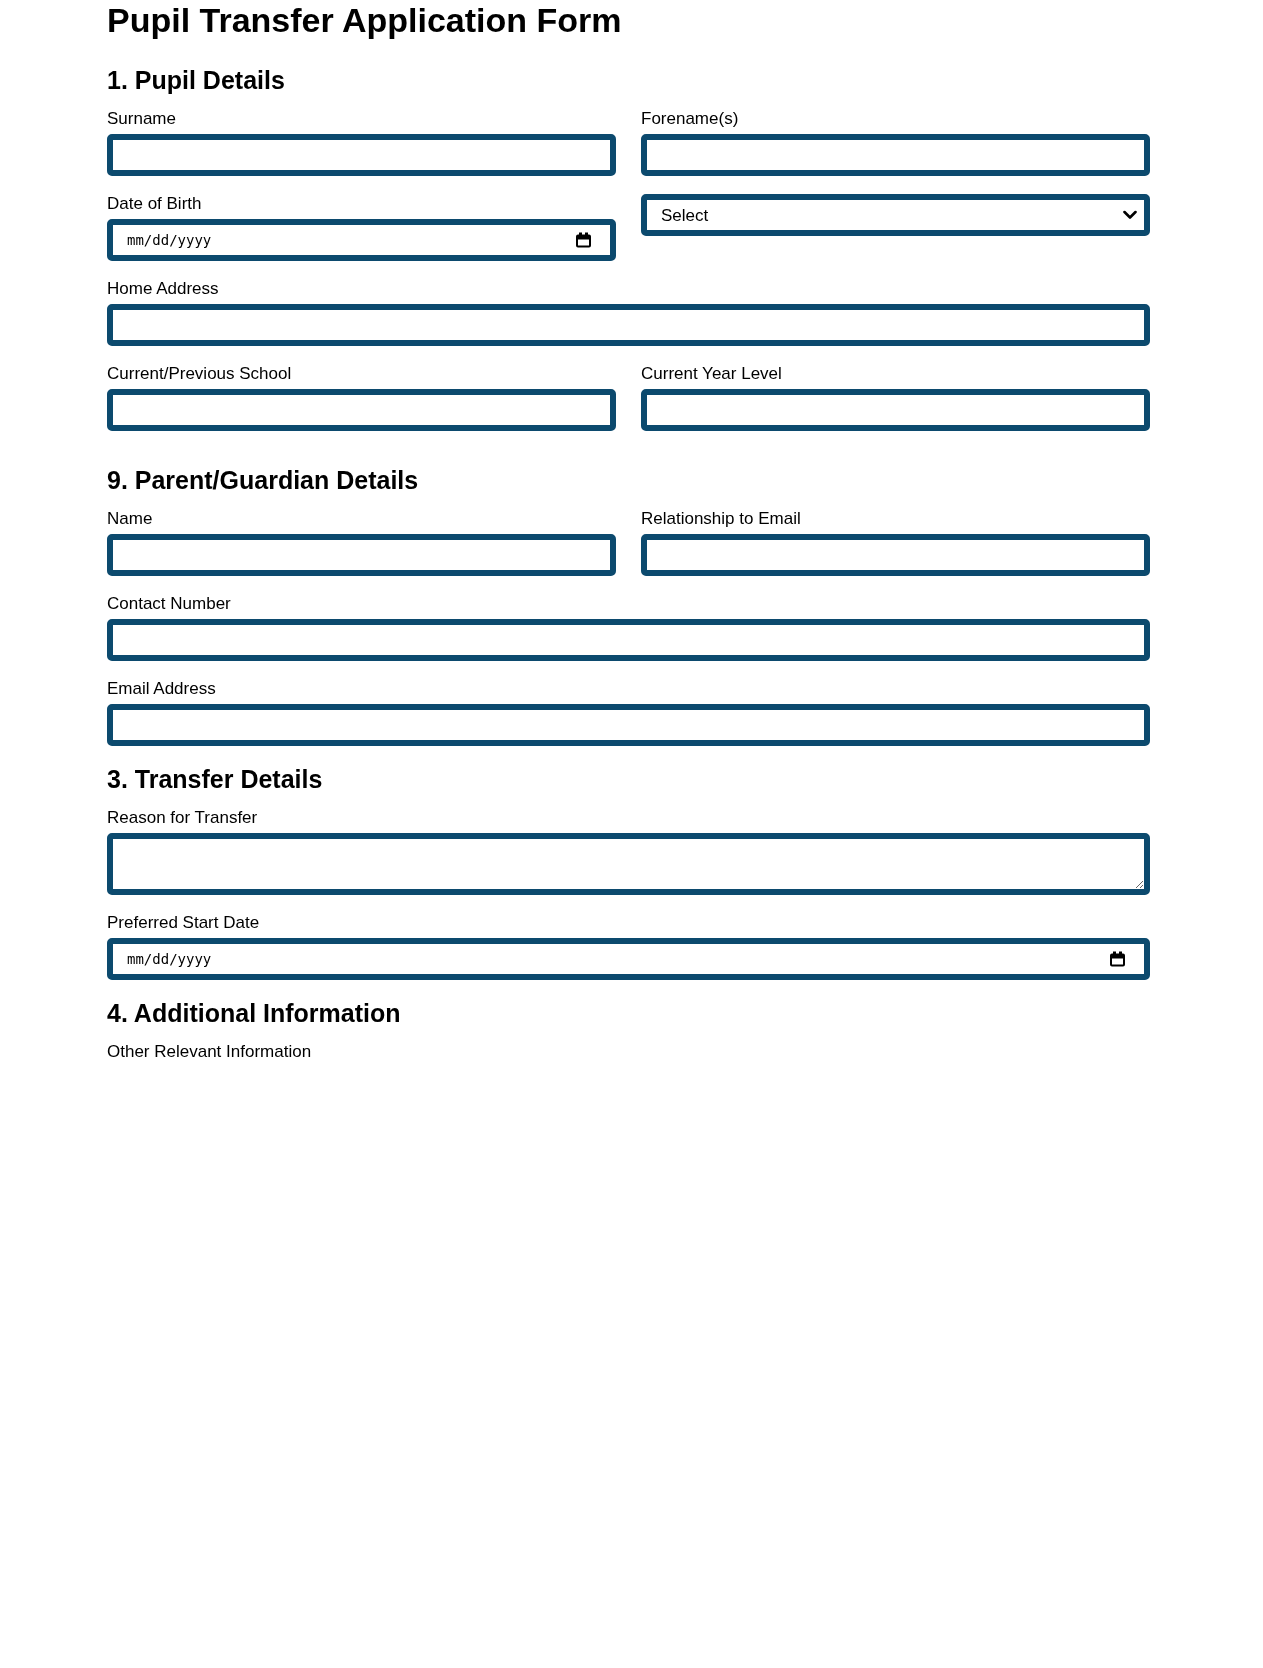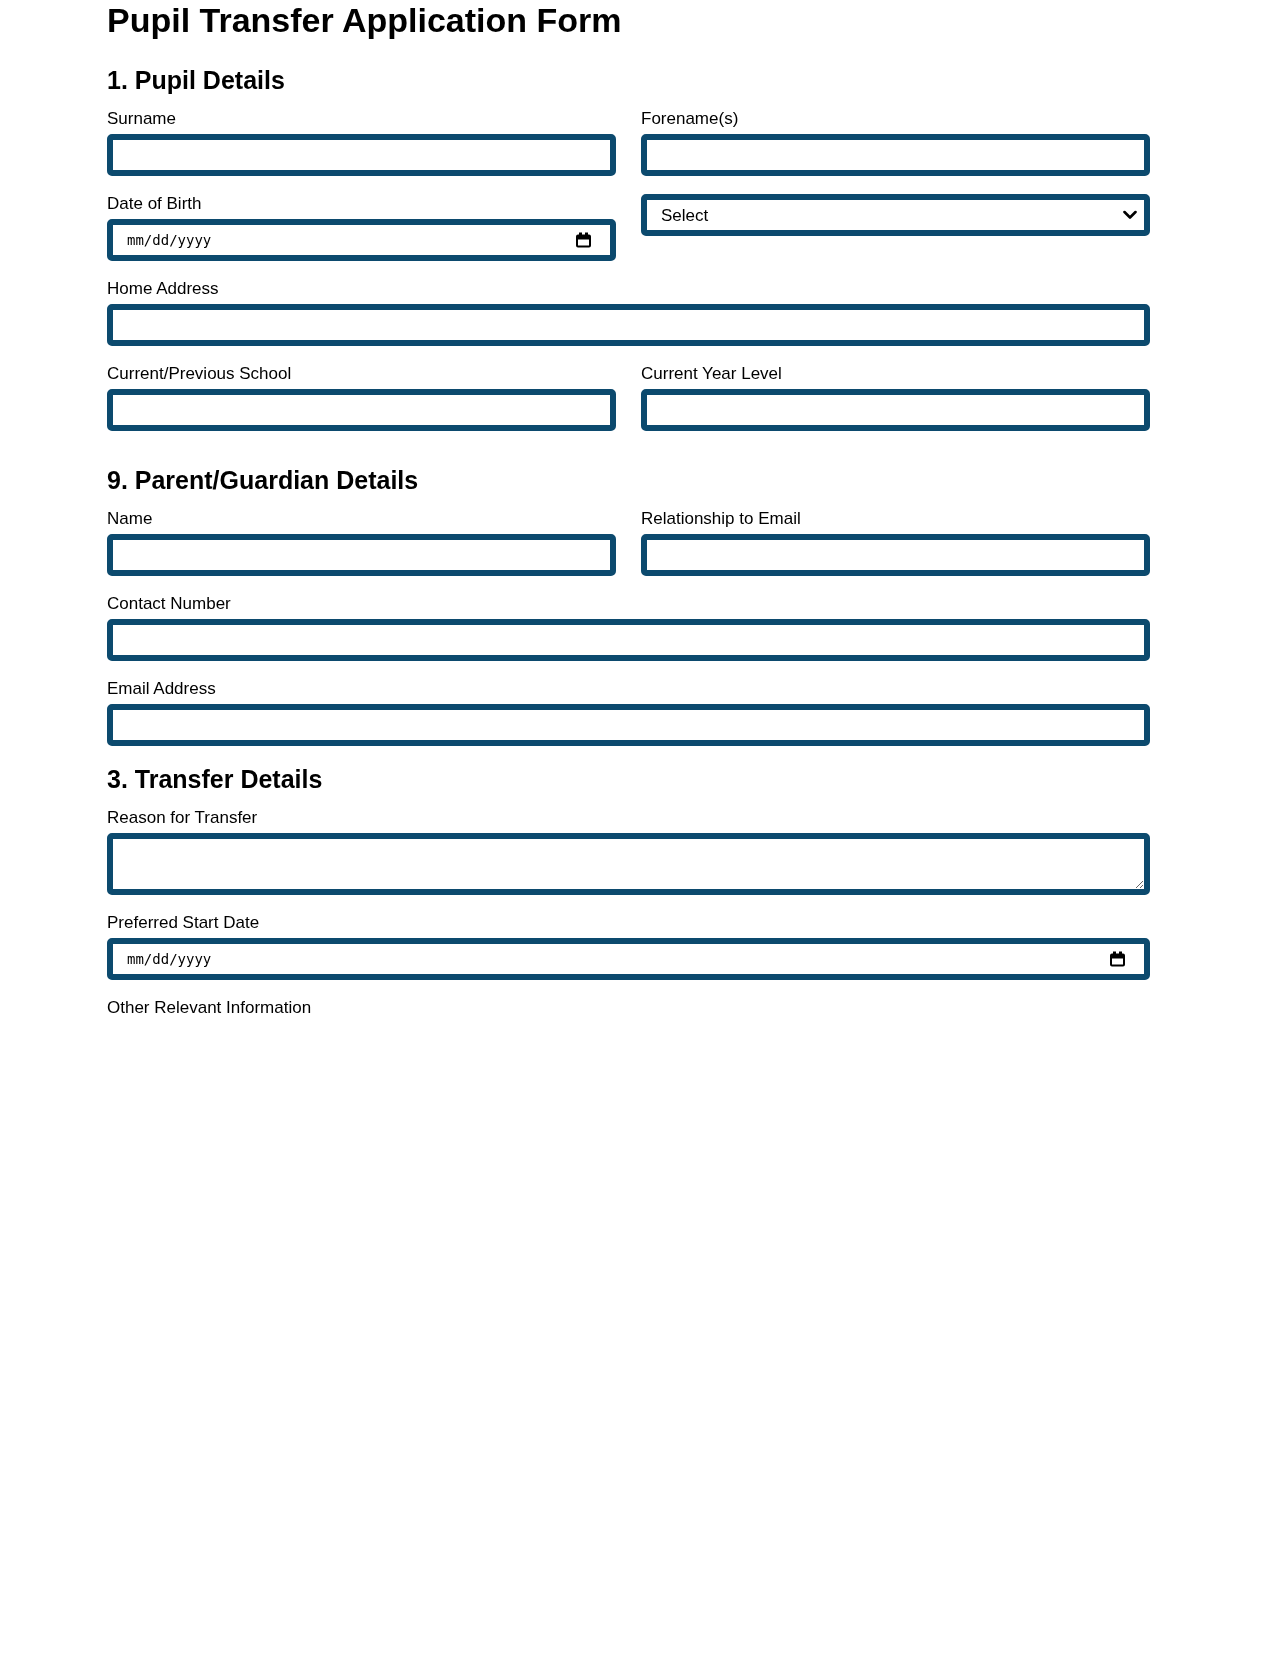--- a/index.html
+++ b/index.html
@@ -212,19 +212,20 @@
             <rect x="2" y="4" width="13" height="4" fill="#000"></rect>
             <rect x="4" y="1" width="3" height="3" fill="#000"></rect>
             <rect x="10" y="1" width="3" height="3" fill="#000"></rect>
           </svg>
         </span>
       </div>
     </div>
   </section>
 
   <section class="section">
+    <h2 class="section-heading">4. Additional Information</h2>
 
     <div class="field">
       <label class="field-label">Other Relevant Information</label>
     </div>
   </section>
 
 </div>
 
 </body></html>

